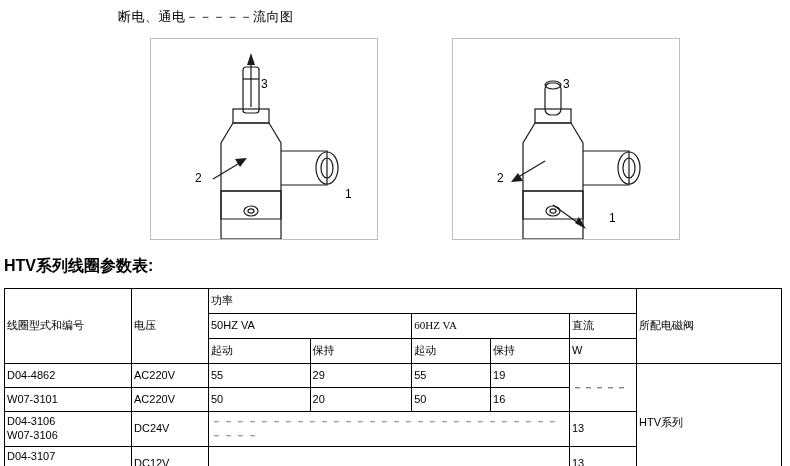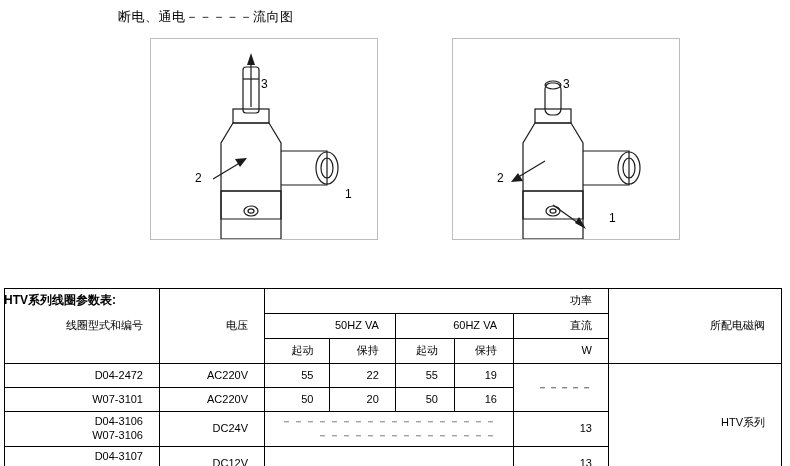--- a/index.html
+++ b/index.html
@@ -48,37 +48,36 @@
   .title-right { left: 477px; }
   .valve-svg {
     position: absolute;
     left: 0;
     top: 0;
   }
   .table-title {
     position: absolute;
     left: 4px;
     top: 256px;
-    font-size: 12px;
+    font-size: 16px;
     font-weight: bold;
-    margin-top: 36px;
   }
   table.params {
     position: absolute;
     left: 4px;
     top: 288px;
     width: 778px;
     border-collapse: collapse;
     font-size: 11px;
   }
   table.params td {
     border: 1px solid #000000;
-    text-align: right;
+    text-align: left;
     vertical-align: middle;
-    padding: 2px 16px;
+    padding: 2px 2px;
     line-height: 1.25;
   }
   .h-row td { height: 20px; }
   .r-row td { height: 19px; }
   .tall td { height: 30px; }
   .dashline {
     letter-spacing: 1px;
     color: #444;
   }
 </style>
@@ -165,36 +164,36 @@
   <table class="params">
     <tbody>
       <tr class="h-row">
         <td rowspan="3" style="width:122px;">线圈型式和编号</td>
         <td rowspan="3" style="width:72px;margin-top:40px;">电压</td>
         <td colspan="5">功率</td>
         <td rowspan="3" style="width:140px;margin-top:32px;">所配电磁阀</td>
       </tr>
       <tr class="h-row">
         <td colspan="2" style="width:230px;">50HZ VA</td>
-        <td colspan="2" style="width:176px;">60HZ VA</td>
+        <td colspan="2" style="width:176px;font-family:Liberation Serif, serif;">60HZ VA</td>
         <td rowspan="1" style="width:62px;">直流</td>
       </tr>
       <tr class="h-row">
         <td>起动</td>
         <td>保持</td>
         <td>起动</td>
         <td>保持</td>
         <td>W</td>
       </tr>
 
       <tr class="r-row">
-        <td>D04-2472</td>
+        <td>D04-4862</td>
         <td>AC220V</td>
         <td>55</td>
-        <td>22</td>
+        <td>29</td>
         <td>55</td>
         <td>19</td>
         <td rowspan="2">－－－－－</td>
         <td rowspan="4">HTV系列</td>
       </tr>
 
       <tr class="r-row">
         <td>W07-3101</td>
         <td>AC220V</td>
         <td>50</td>

